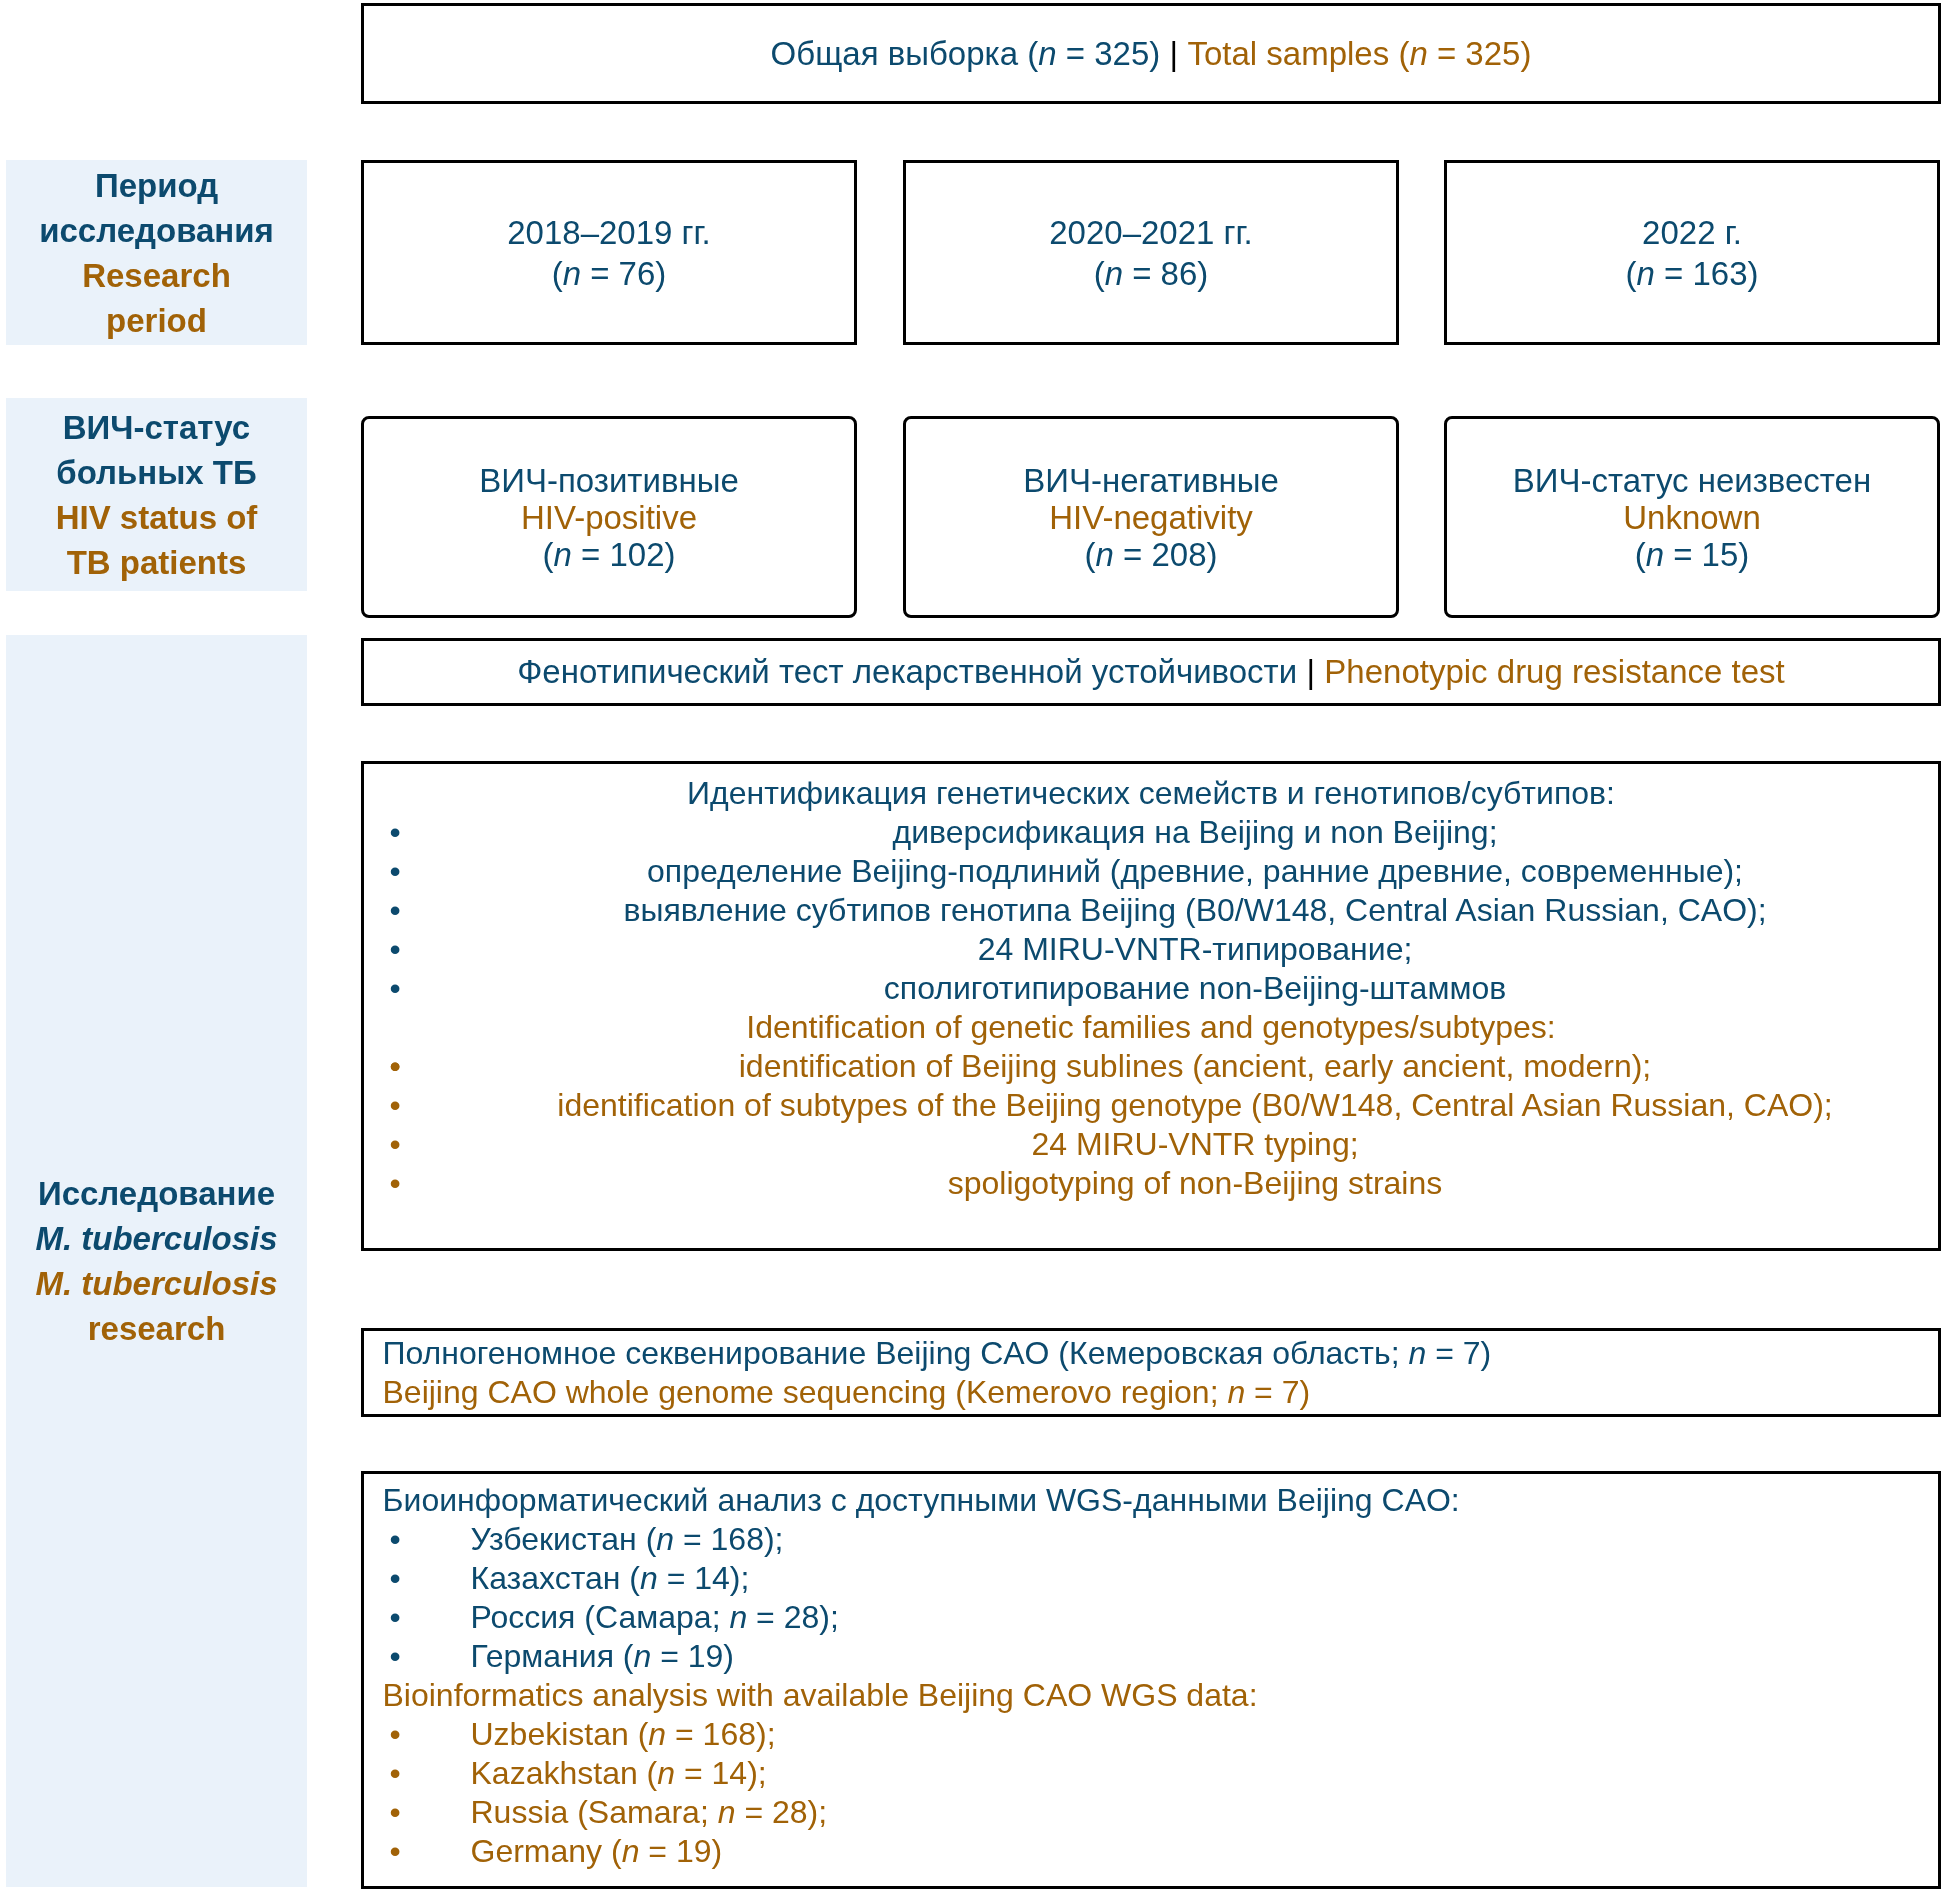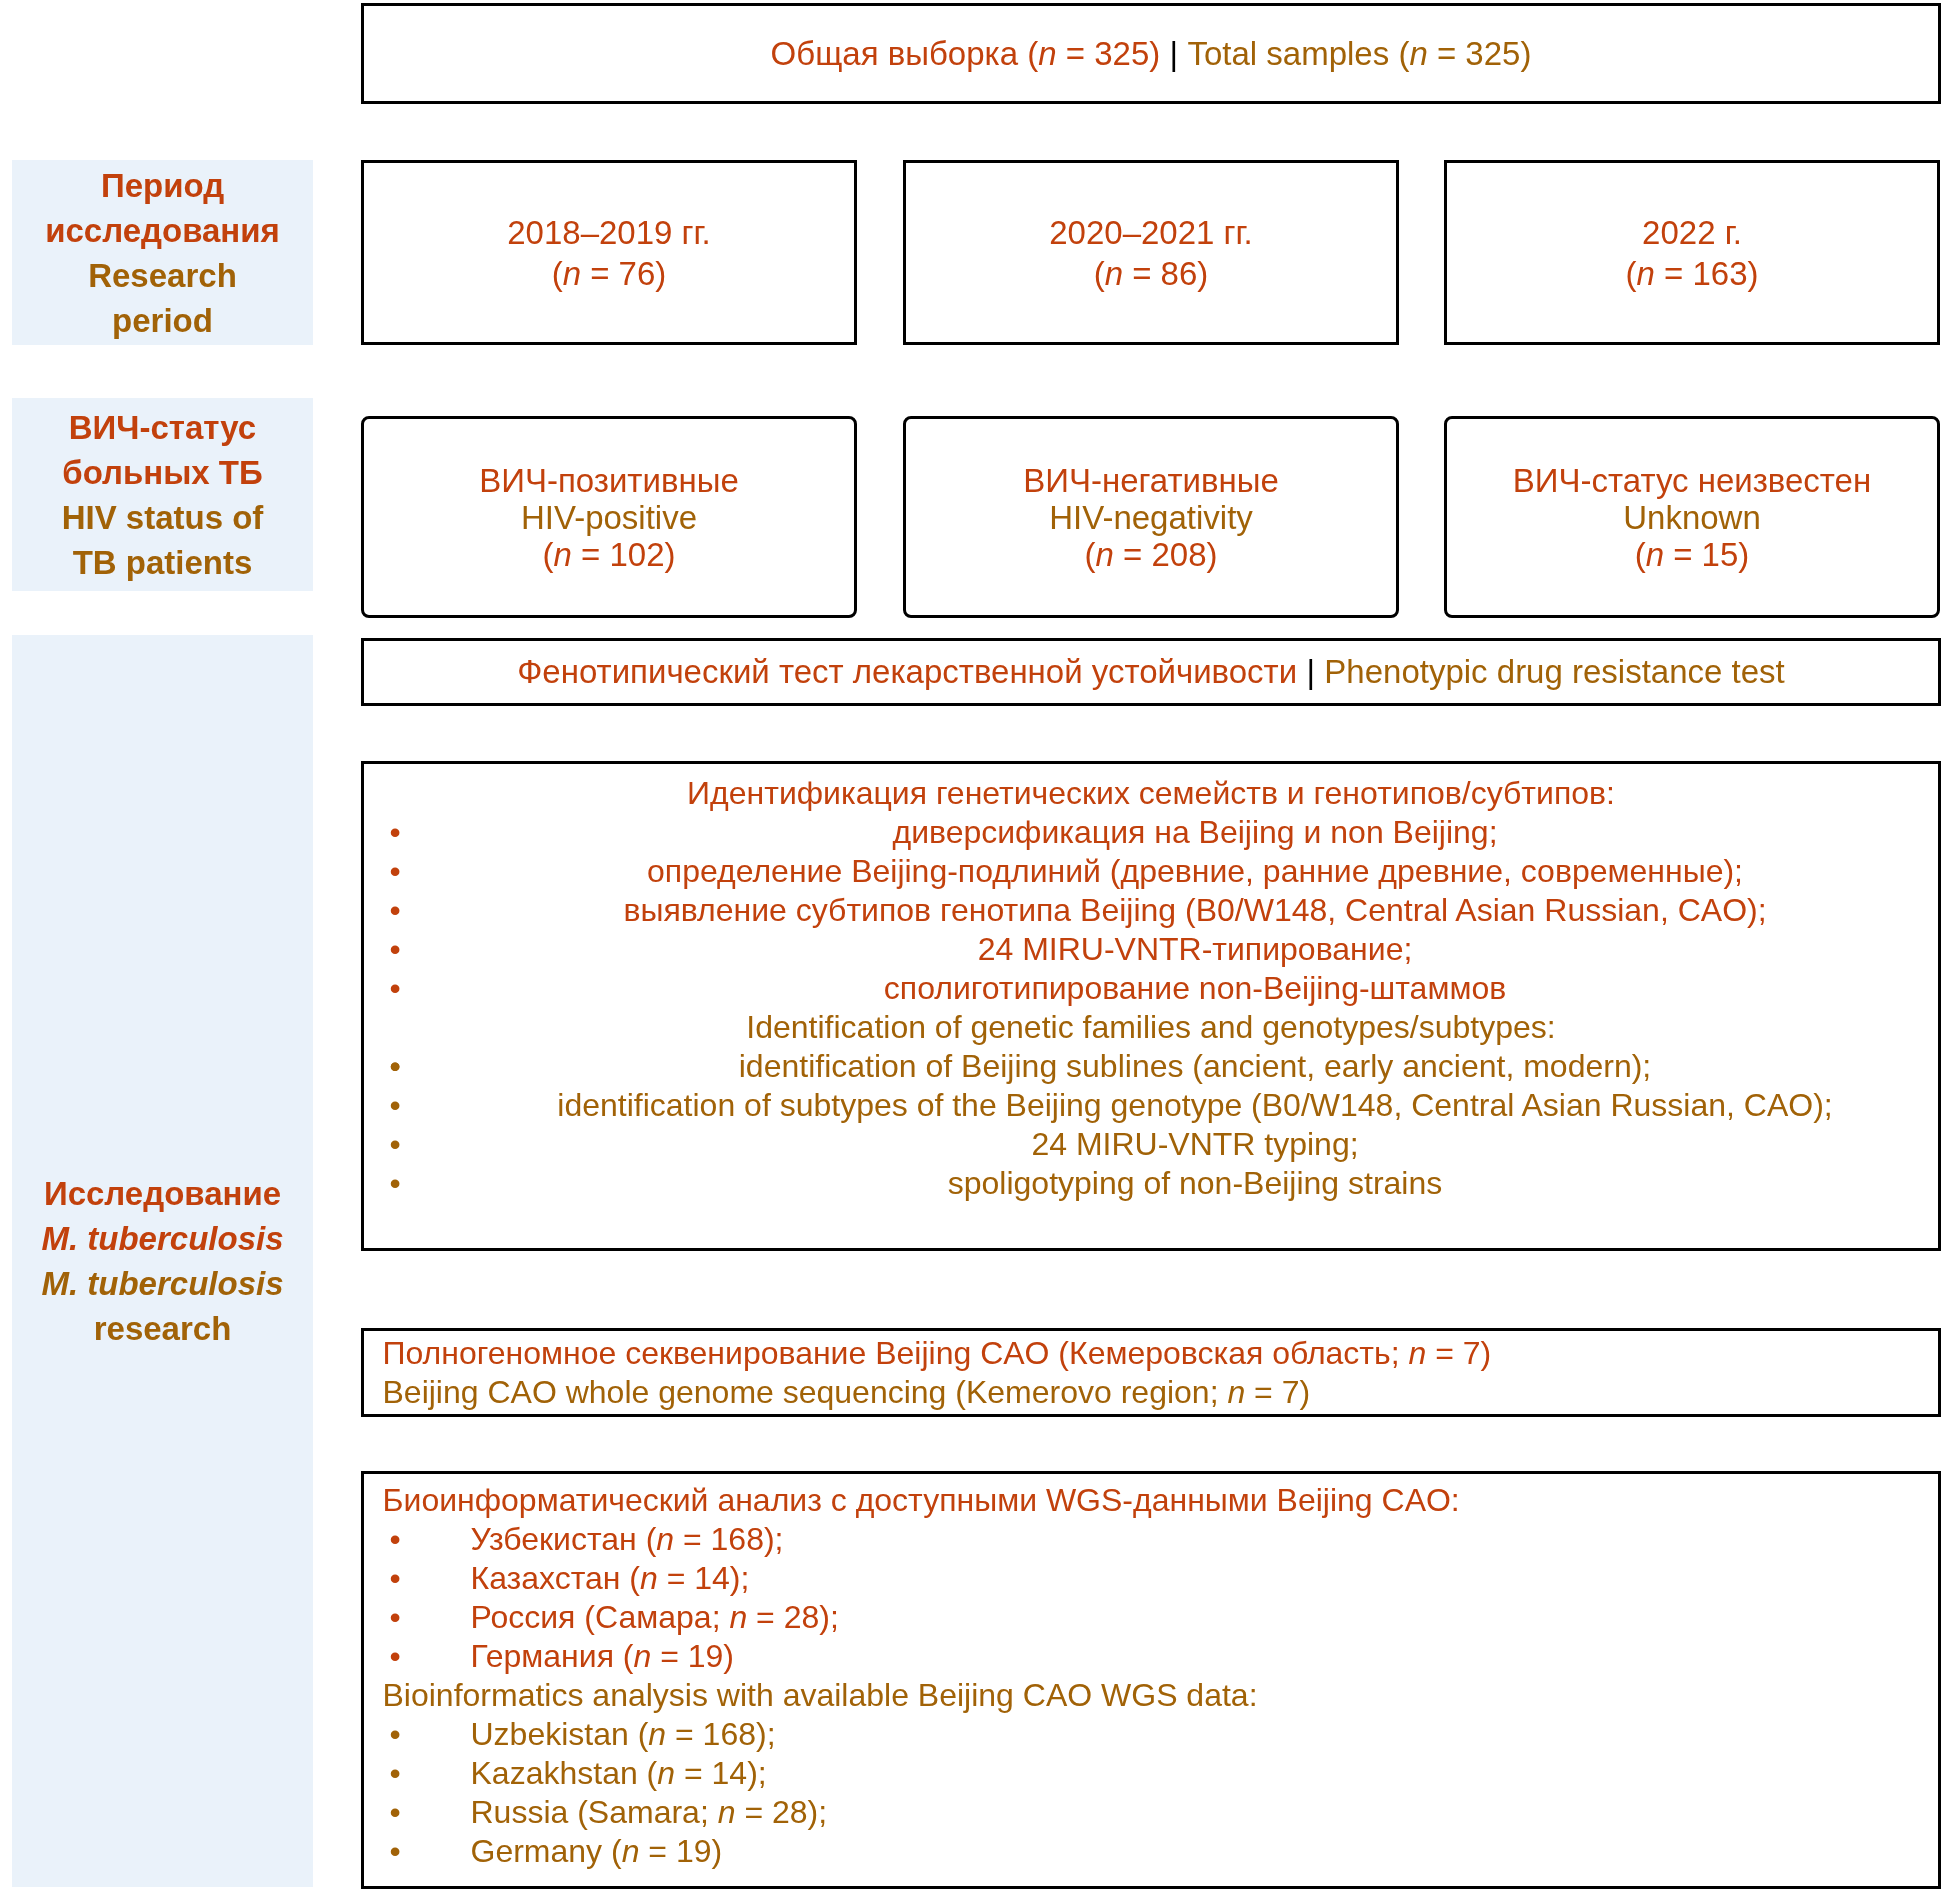--- a/index.html
+++ b/index.html
@@ -12,28 +12,28 @@
 
   
   .box{
     position:absolute;background:#ffffff;border:3.7px solid #000000;
     box-sizing:border-box;color:#000000;
   }
   .hcenter{display:flex;align-items:center;justify-content:center;font-size:33px;}
   .vbox{display:flex;flex-direction:column;align-items:center;justify-content:center;
         text-align:center;font-size:33px;}
 
-  .ru{color:#c2410c;}
+  .ru{color:#0c4a6e;}
   .en{color:#a16207;}
   .sep{color:#000000;margin:0 9.3px;}
   .it{font-style:italic;}
 
   
   .side{
-    position:absolute;left:12px;width:301px;background:#eaf2fa;
+    position:absolute;left:6px;width:301px;background:#eaf2fa;
     display:flex;flex-direction:column;align-items:center;justify-content:center;
     font-weight:bold;font-size:33px;line-height:45px;
   }
   #side-research-period{top:160px;height:185px;}
   #side-hiv-status{top:398px;height:193px;}
   #side-mtb-research{top:635px;height:1252px;}
 
   
   #top-box{left:361px;top:3.2px;width:1580px;height:101px;}
   .row1{top:160px;height:185px;width:496px;line-height:41px;}

